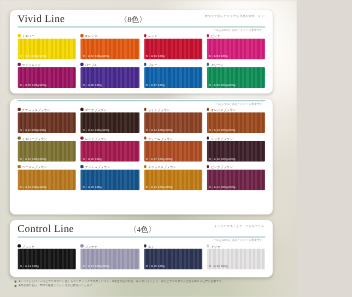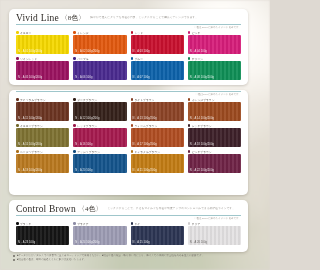--- a/index.html
+++ b/index.html
@@ -33,21 +33,21 @@
   .panel{
     position:absolute;left:9px;right:22px;
     background:#fff;border-radius:5px;
     box-shadow:0 1px 3px rgba(90,80,70,.28);
   }
   #panel-vivid  {top:9px;  height:76px;}
   #panel-brown  {top:90px; height:105px;}
   #panel-control{top:200px;height:52px;}
 
   
-  .head{display:flex;align-items:center;padding:4px 7px 0 7px;}
+  .head{display:flex;align-items:flex-start;padding:4px 7px 0 7px;gap:48px;}
   .sect-title{
     font-family:"Liberation Serif",serif;
     font-size:9.5px;color:#2e2a26;letter-spacing:.2px;white-space:nowrap;
   }
   .sect-count{font-family:"Liberation Serif",serif;font-size:7px;color:#3a3631;margin-left:2px;}
   .sect-desc{
     font-size:2.6px;color:#8e8a84;margin-left:5px;line-height:1.3;
     letter-spacing:.2px;overflow:hidden;white-space:nowrap;flex:1;
   }
   .rule{height:1px;background:#9fc6cb;margin:1px 7px 0 7px;}
@@ -273,21 +273,21 @@
         </div>
         <div class="chip" style="background-color: rgb(111, 35, 70);">
           <span class="code">N・A 22 100g/200g</span>
         </div>
       </div>
     </div>
 </div>
 
 <div class="panel" id="panel-control">
   <div class="head">
-    <span class="sect-title">Control Brown</span>
+    <span class="sect-title">Control Line</span>
     <span class="sect-count">〈4色〉</span>
     <span class="sect-desc">ミックスすることで、クセをマイルドな発色や明度アップのコントロールできる調整色ラインです。</span>
   </div>
   <div class="rule"></div>
   <div class="note">◇色は100%に染めたイメージ見本です。</div>
   <div class="grid" id="grid-control">
       <div class="cell">
         <div class="cap">
           <span class="dot" style="background: rgb(16, 16, 16);"></span>
           <span class="cname">ブラック</span>

